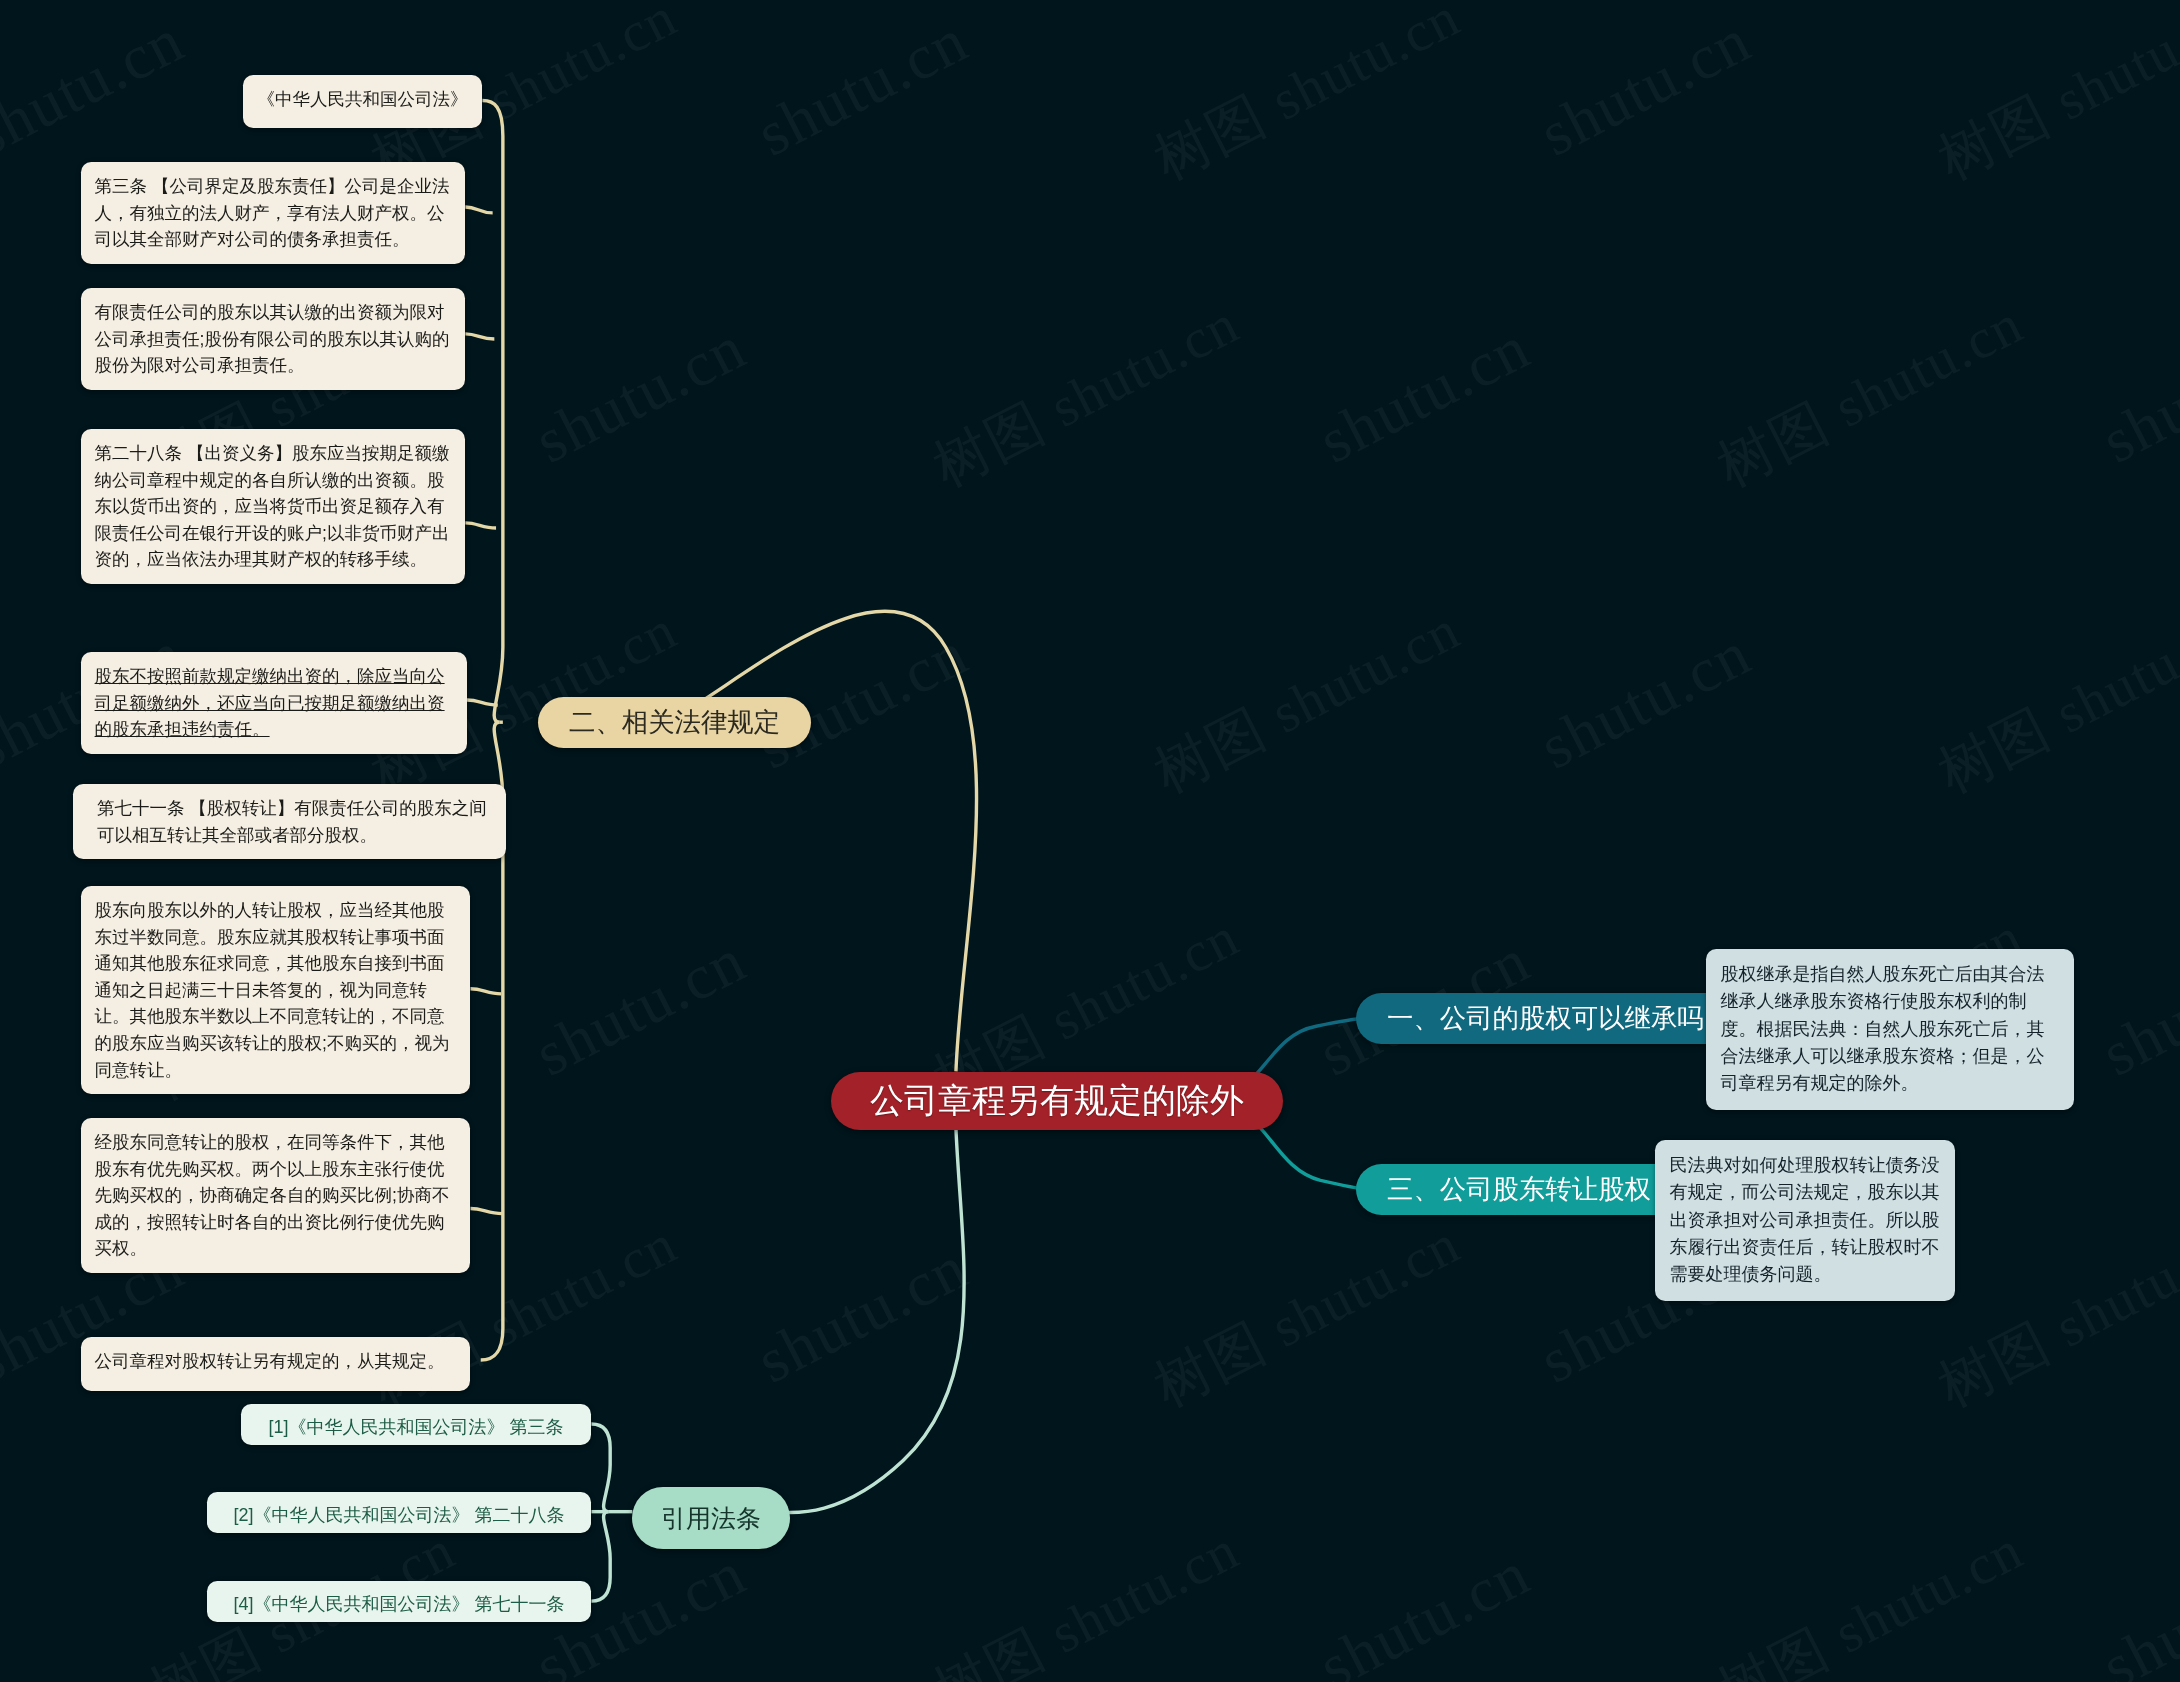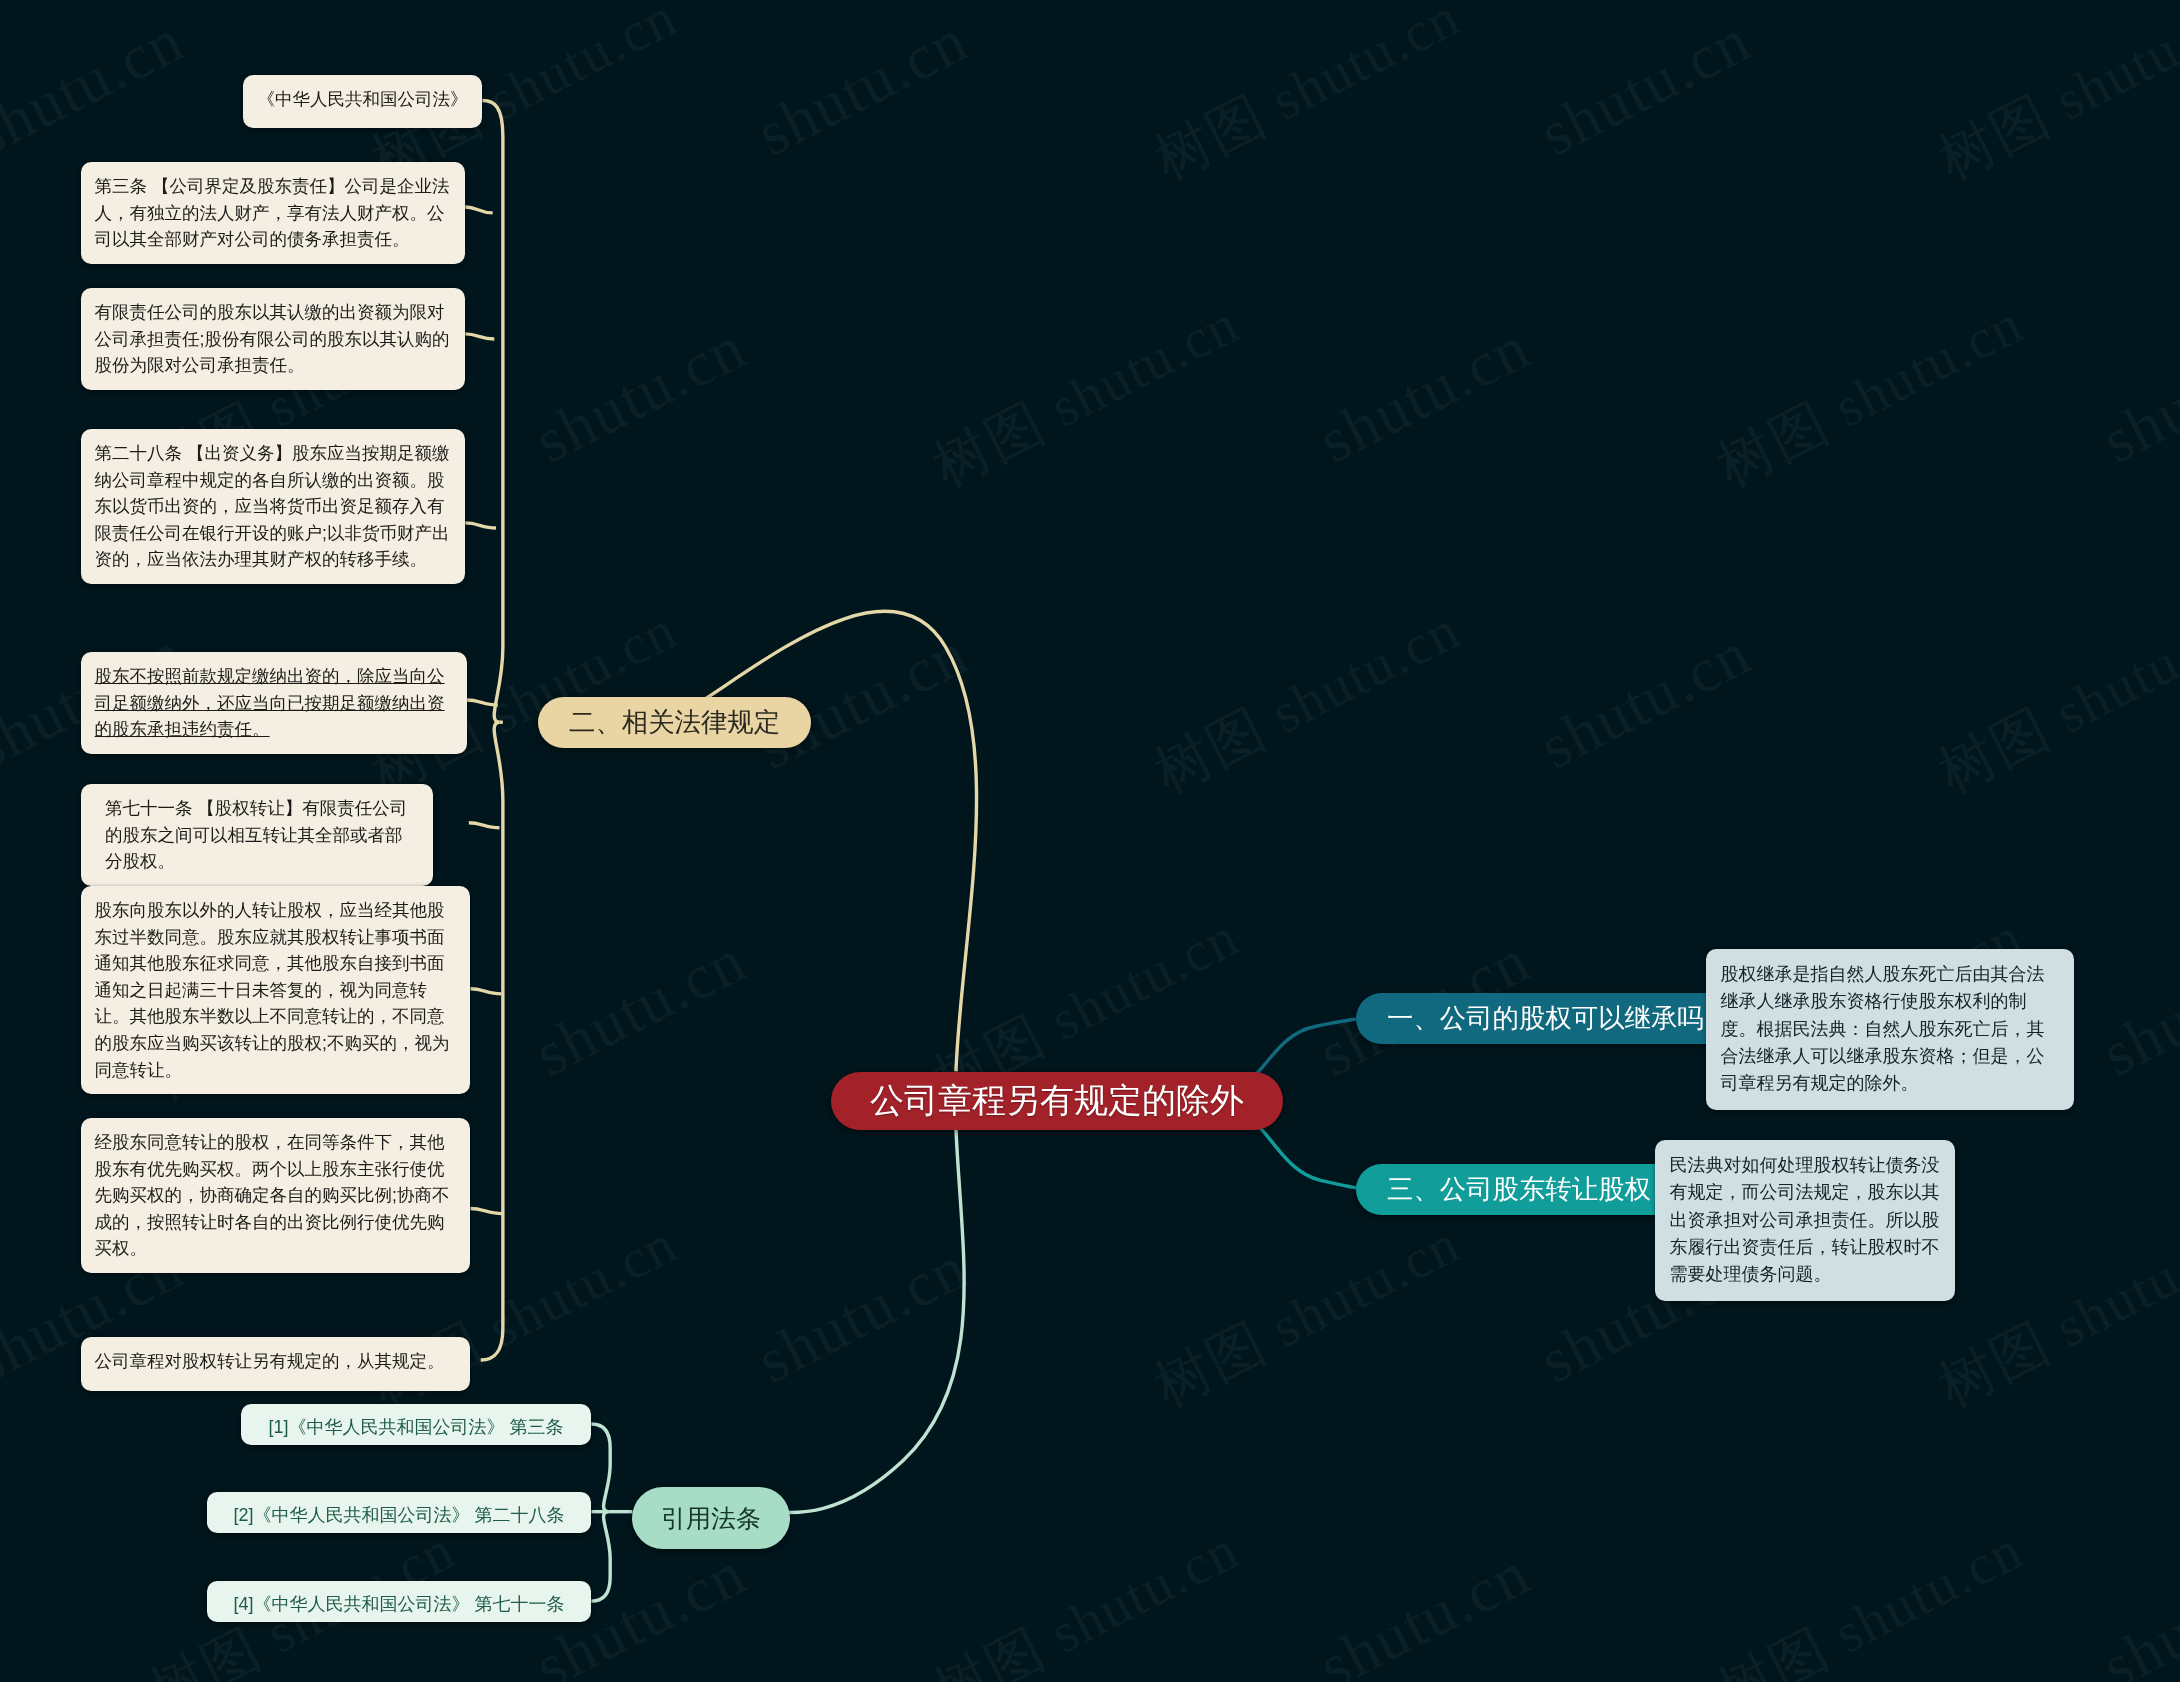--- a/index.html
+++ b/index.html
@@ -183,21 +183,21 @@
   </div>
 
   <div class="node card cream" style="left:81px;top:429px;width:384px;">
     <span class="txt">第二十八条 【出资义务】股东应当按期足额缴纳公司章程中规定的各自所认缴的出资额。股东以货币出资的，应当将货币出资足额存入有限责任公司在银行开设的账户;以非货币财产出资的，应当依法办理其财产权的转移手续。</span>
   </div>
 
   <div class="node card cream" style="left:81px;top:652px;width:386px;text-decoration:underline;">
     <span class="txt">股东不按照前款规定缴纳出资的，除应当向公司足额缴纳外，还应当向已按期足额缴纳出资的股东承担违约责任。</span>
   </div>
 
-  <div class="node card cream" style="left:81px;top:784px;width:352px;padding-left:24px;">
+  <div class="node card cream" style="left:73px;top:784px;width:433px;padding-left:24px;">
     <span class="txt">第七十一条 【股权转让】有限责任公司的股东之间可以相互转让其全部或者部分股权。</span>
   </div>
 
   <div class="node card cream" style="left:81px;top:886px;width:389px;">
     <span class="txt">股东向股东以外的人转让股权，应当经其他股东过半数同意。股东应就其股权转让事项书面通知其他股东征求同意，其他股东自接到书面通知之日起满三十日未答复的，视为同意转让。其他股东半数以上不同意转让的，不同意的股东应当购买该转让的股权;不购买的，视为同意转让。</span>
   </div>
 
   <div class="node card cream" style="left:81px;top:1118px;width:389px;">
     <span class="txt">经股东同意转让的股权，在同等条件下，其他股东有优先购买权。两个以上股东主张行使优先购买权的，协商确定各自的购买比例;协商不成的，按照转让时各自的出资比例行使优先购买权。</span>
   </div>

